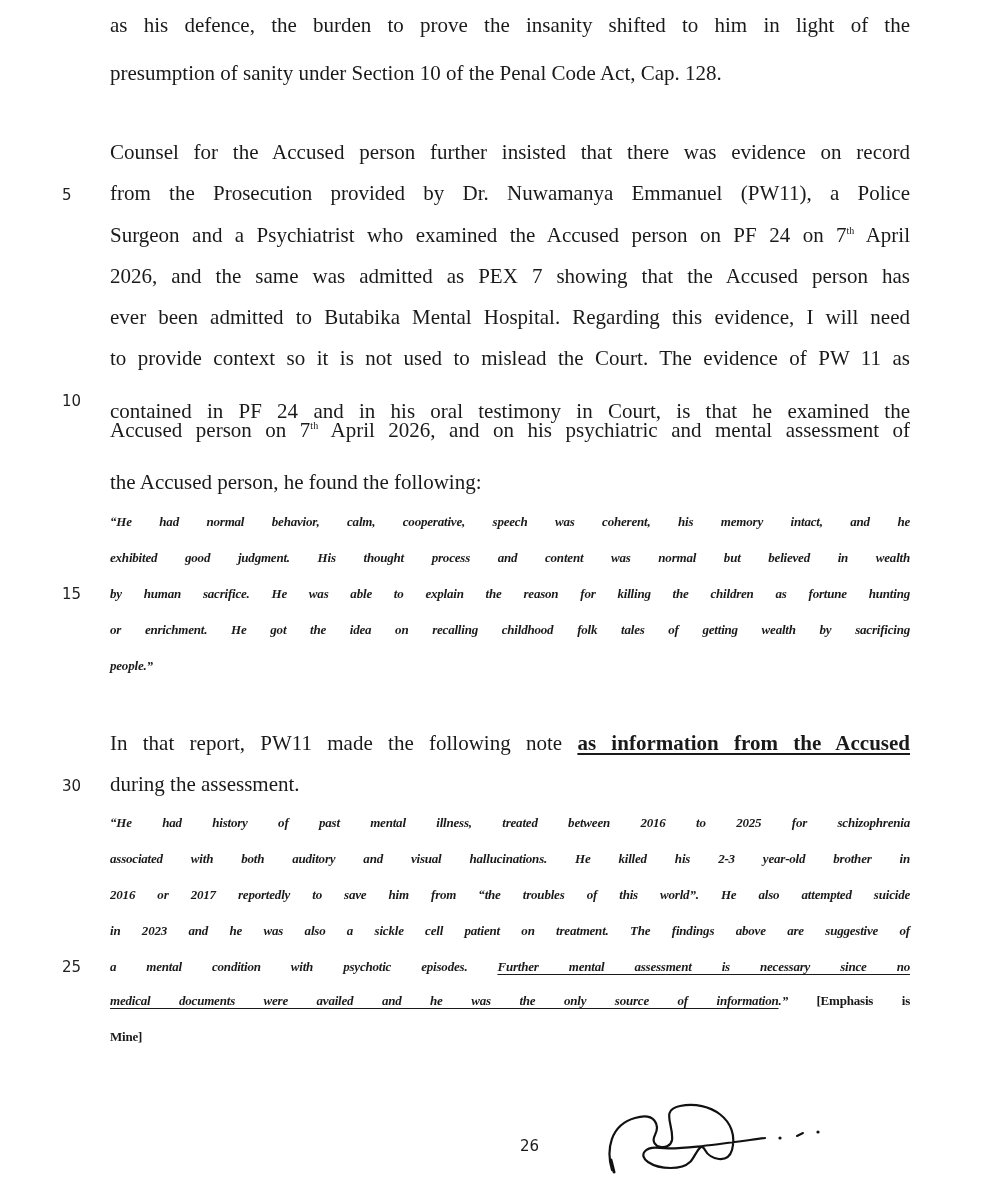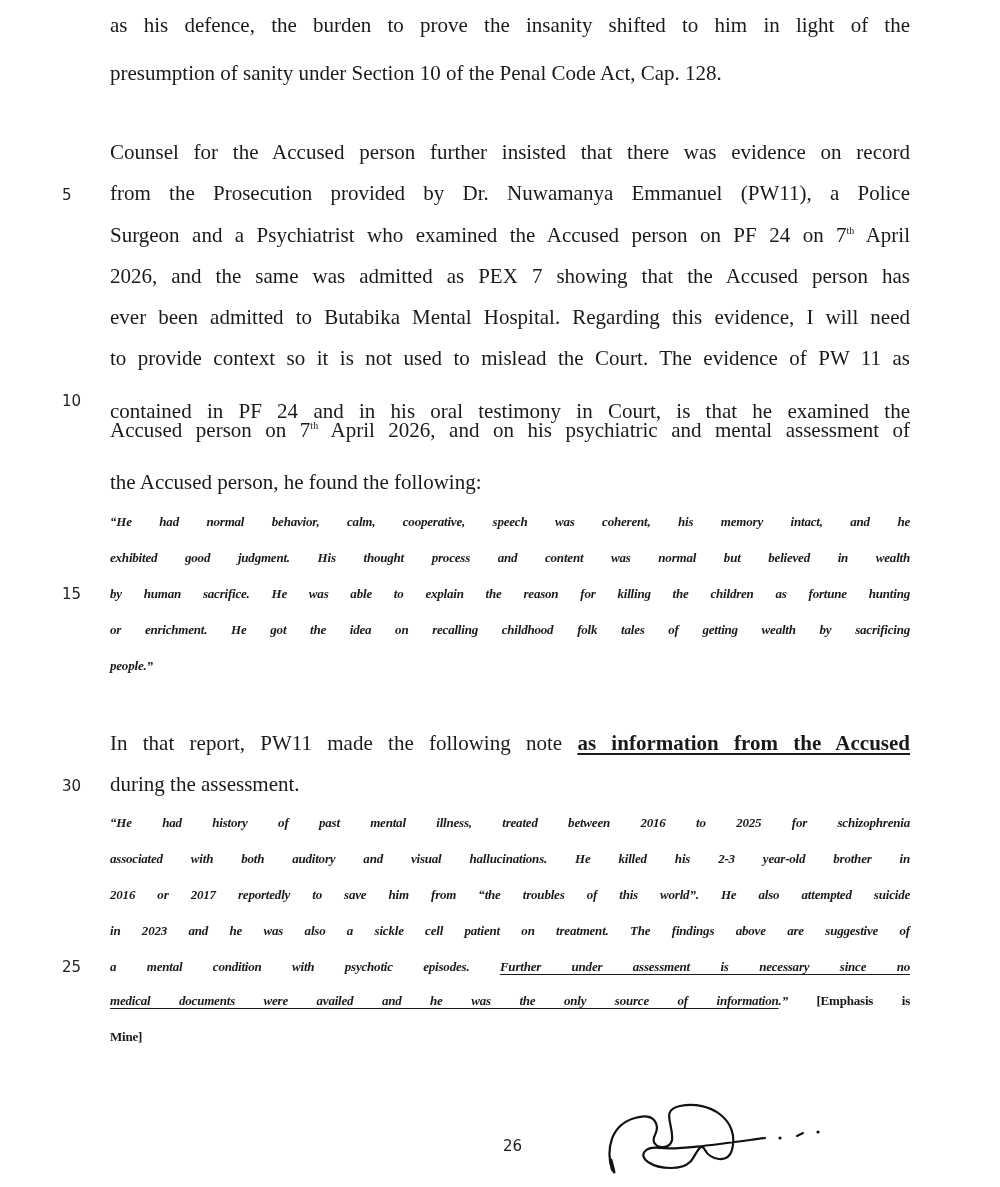--- a/index.html
+++ b/index.html
@@ -20,21 +20,21 @@
   }
   .ln {
     position: absolute; left: 62px; width: 30px;
     font-family: "DejaVu Sans", "Liberation Sans", sans-serif;
     font-size: 15px; color: #222;
   }
   .u { text-decoration: underline; text-underline-offset: 3px; }
   .b { font-weight: bold; }
   sup { font-size: 10px; line-height: 0; }
   .page-num {
-    position: absolute; left: 503px; top: 1137px;
+    position: absolute; left: 520px; top: 1137px;
     font-family: "DejaVu Sans", "Liberation Sans", sans-serif; font-size: 15px;
   }
   .sig { position: absolute; left: 600px; top: 1100px; }
 </style>
 </head>
 <body>
 
 <div>
 
   <div class="line" style="top:10px">as his defence, the burden to prove the insanity shifted to him in light of the</div>
@@ -61,21 +61,21 @@
 
   <div class="line" style="top:728px"><span>In that report, PW11 made the following note </span><span class="u b">as information from the Accused</span></div>
   <span class="ln" style="top:777px">30</span>
   <div class="line last" style="top:769px">during the assessment.</div>
 
   <div class="line q" style="top:808px">“He had history of past mental illness, treated between 2016 to 2025 for schizophrenia</div>
   <div class="line q" style="top:844px">associated with both auditory and visual hallucinations. He killed his 2-3 year-old brother in</div>
   <div class="line q" style="top:880px">2016 or 2017 reportedly to save him from “the troubles of this world”. He also attempted suicide</div>
   <div class="line q" style="top:916px">in 2023 and he was also a sickle cell patient on treatment. The findings above are suggestive of</div>
   <span class="ln" style="top:958px">25</span>
-  <div class="line q" style="top:952px"><span>a mental condition with psychotic episodes. </span><span class="u">Further under assessment is necessary since no</span></div>
+  <div class="line q" style="top:952px"><span>a mental condition with psychotic episodes. </span><span class="u">Further mental assessment is necessary since no</span></div>
   <div class="line q" style="top:986px"><span class="u">medical documents were availed and he was the only source of information</span><span>.” </span><span style="font-style:normal">[Emphasis is</span></div>
   <div class="line q last" style="top:1022px; font-style:normal">Mine]</div>
 
   <span class="page-num">26</span>
   <svg class="sig" width="240" height="80" viewBox="0 0 240 80">
     <path d="M12 70 C6 50, 10 25, 35 18 C55 12, 60 25, 55 35 C48 48, 70 52, 72 40 C74 25, 60 10, 80 6 C110 0, 140 20, 132 50 C128 64, 110 60, 105 50 C100 40, 95 58, 90 62 C82 70, 60 70, 48 62 C38 55, 45 46, 60 48 C80 50, 120 44, 165 38" fill="none" stroke="#111" stroke-width="2.2" stroke-linecap="round"></path>
     <path d="M11 60 L14 72" stroke="#111" stroke-width="3" stroke-linecap="round"></path>
     <circle cx="180" cy="38" r="1.6" fill="#111"></circle>
     <path d="M197 36 L203 33" stroke="#111" stroke-width="2" stroke-linecap="round"></path>
     <circle cx="218" cy="32" r="1.6" fill="#111"></circle>

